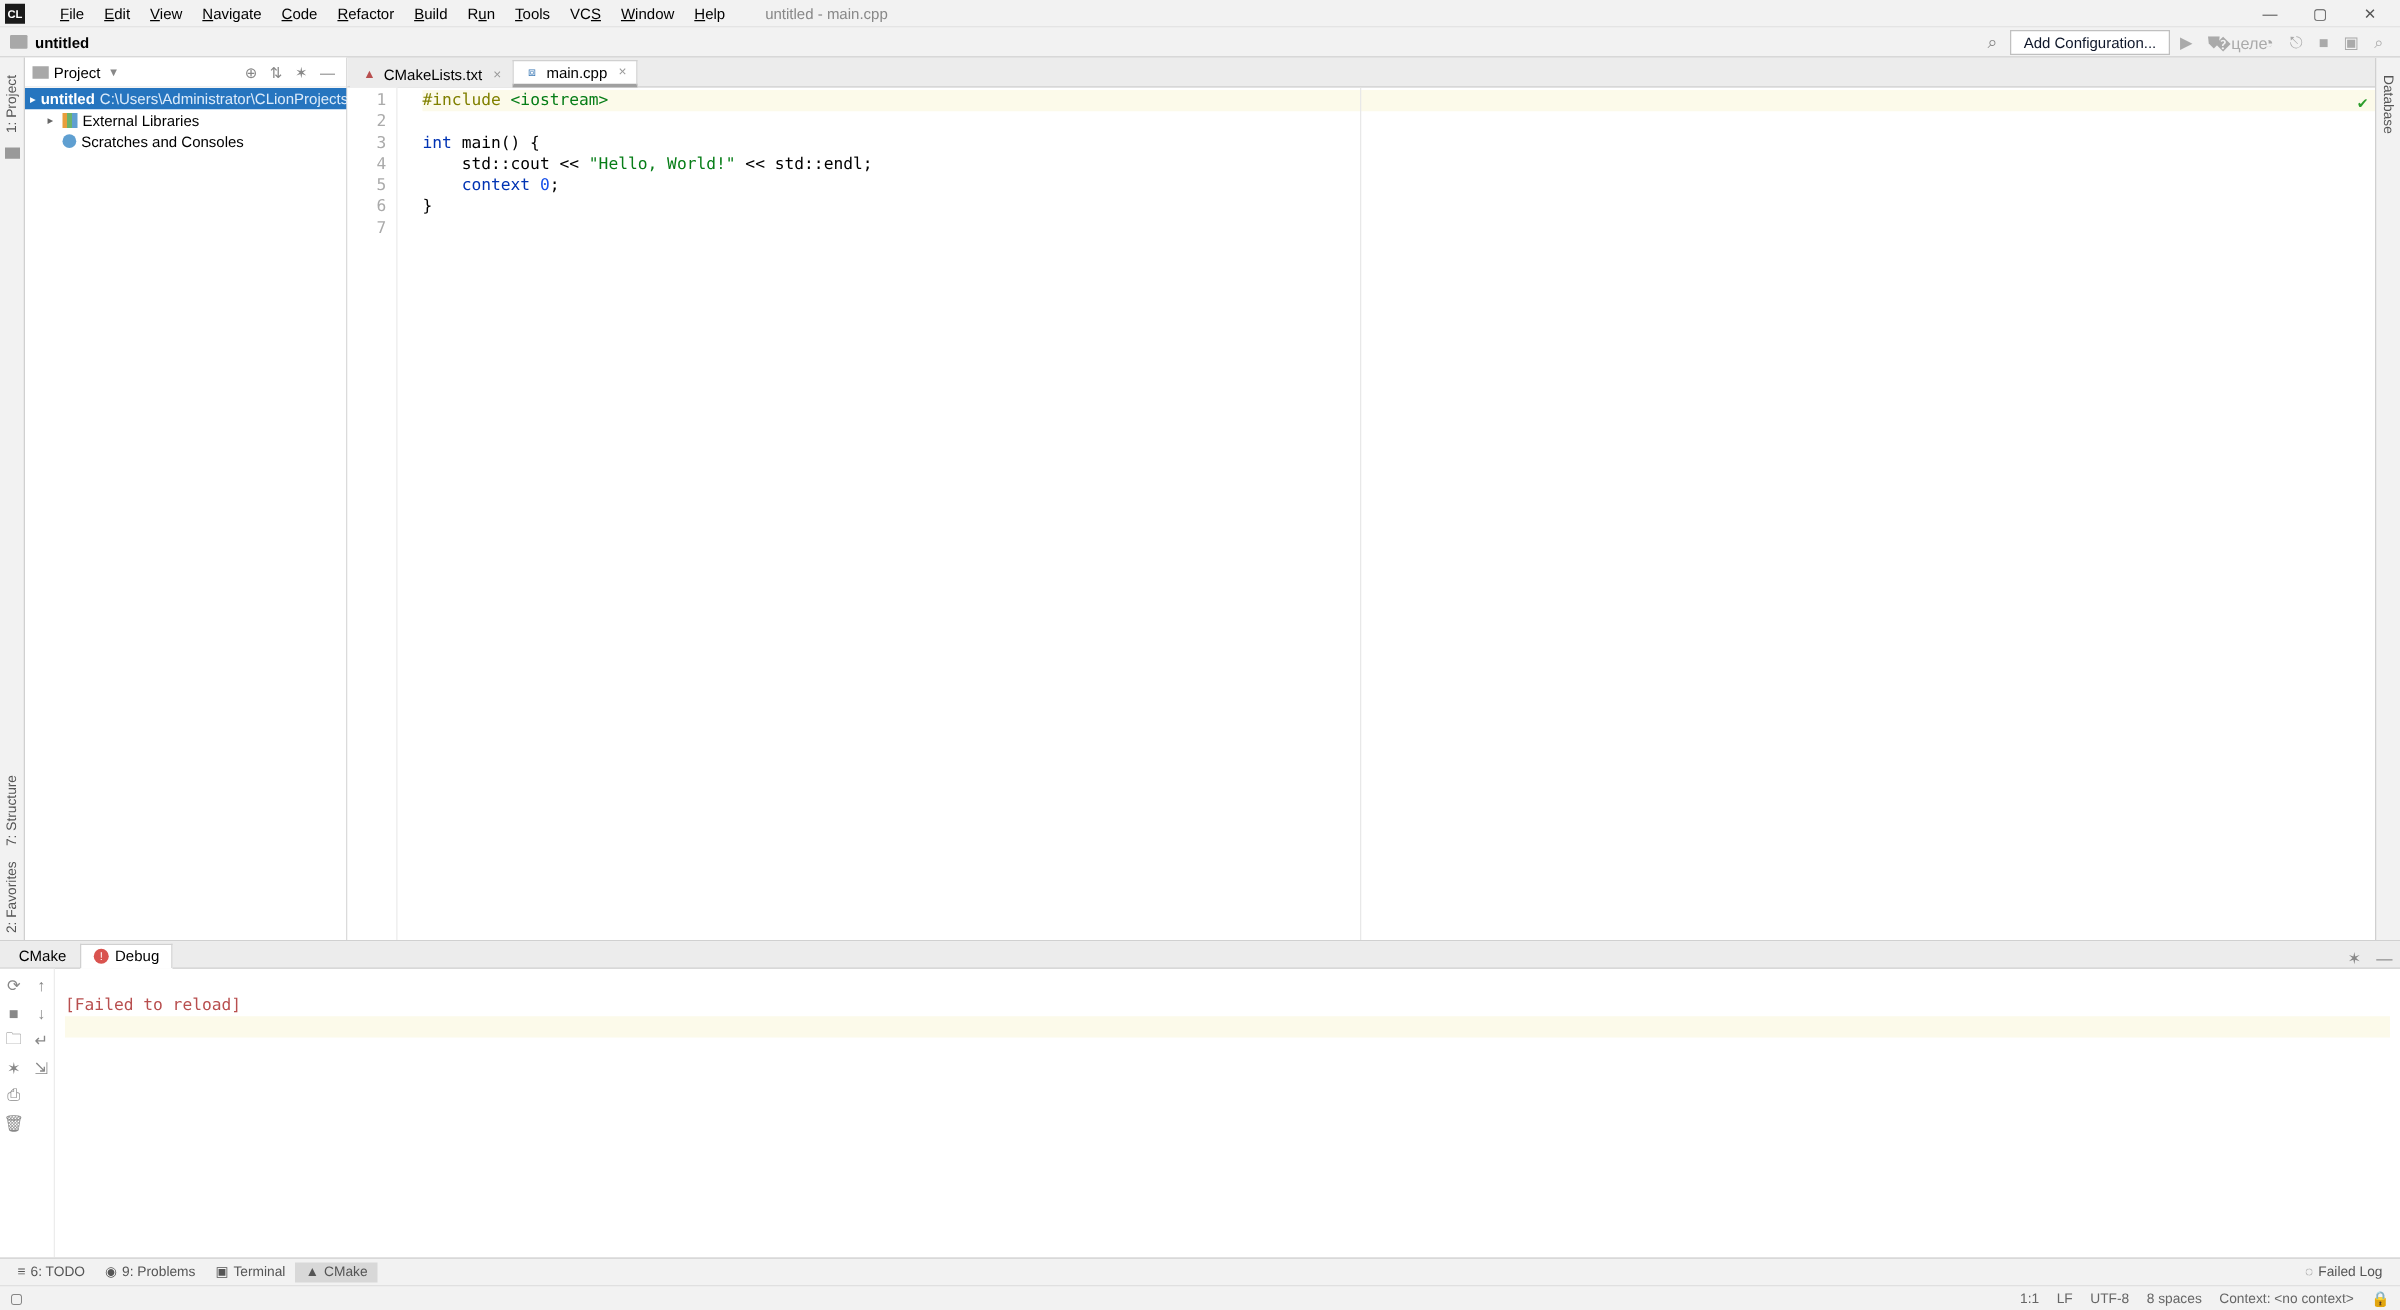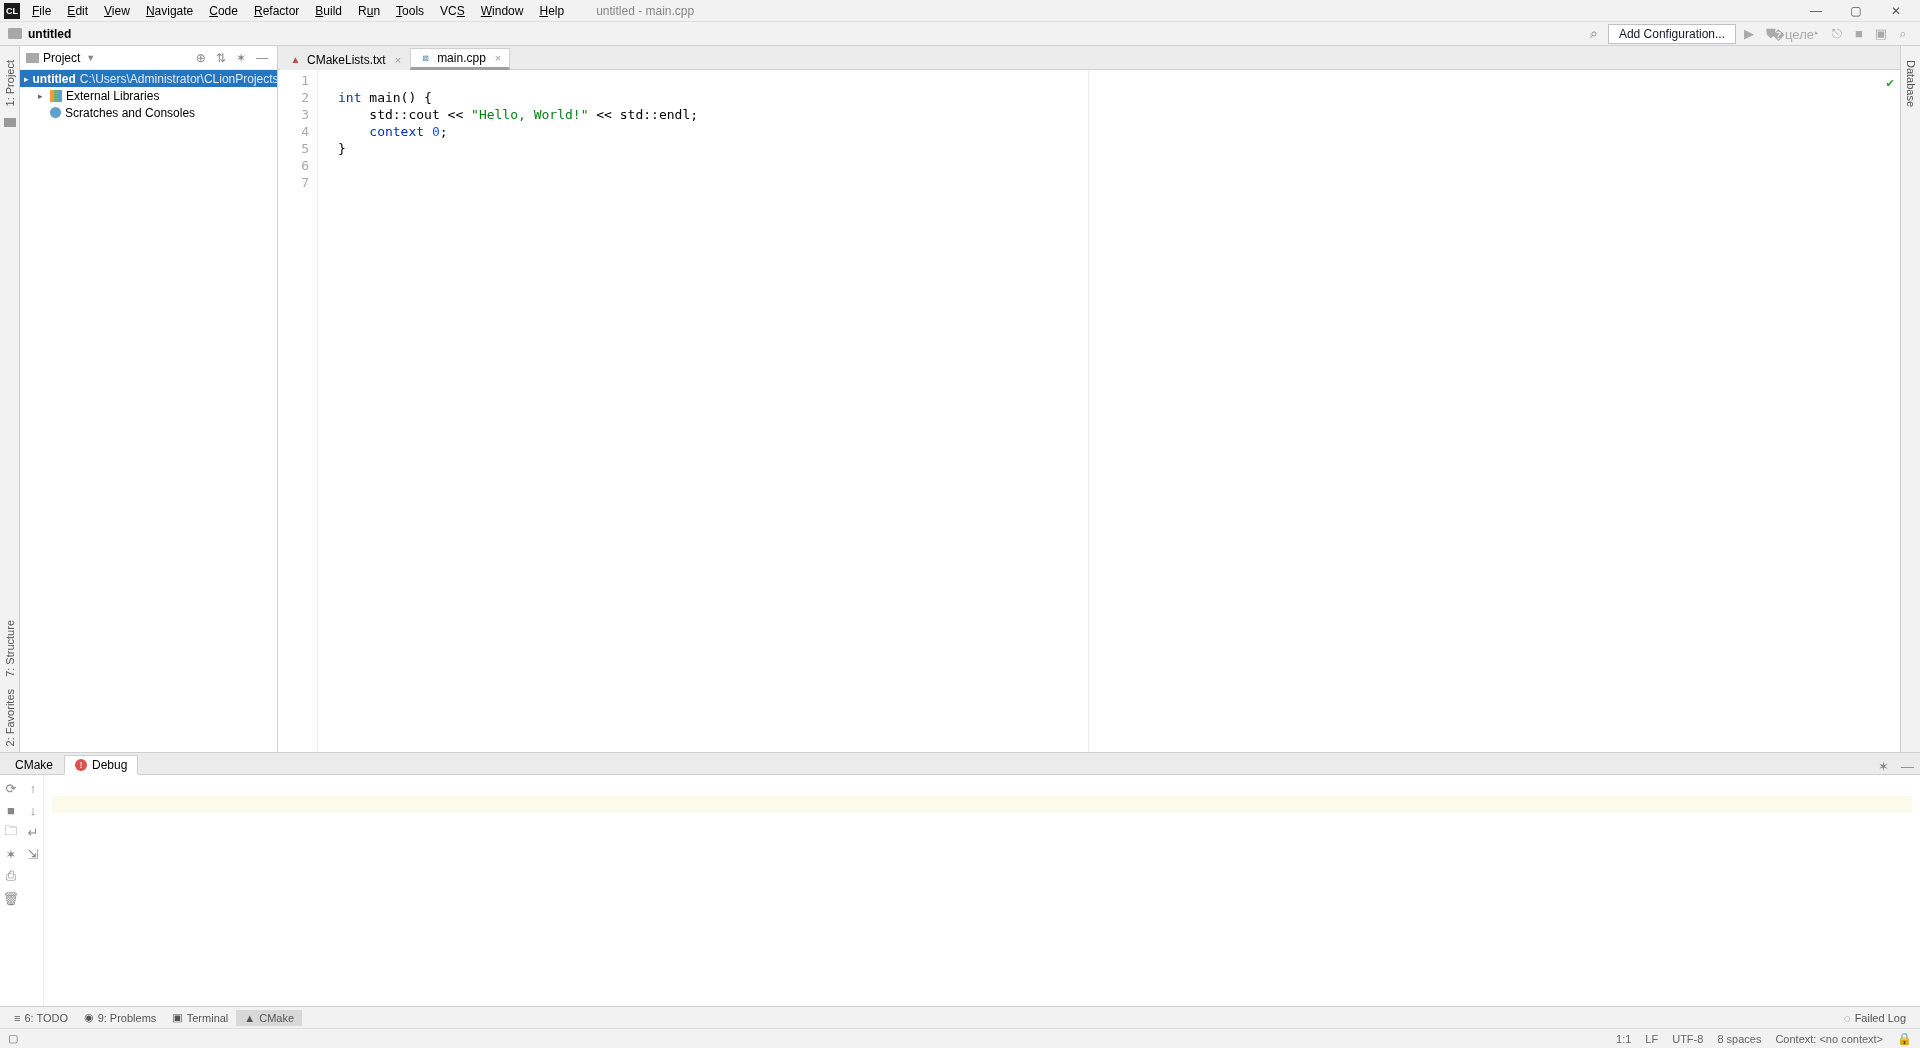--- a/index.html
+++ b/index.html
@@ -18,21 +18,21 @@
   height: 22px;
   background: #f2f2f2;
   display: flex;
   align-items: center;
   padding: 0 4px;
   border-bottom: 1px solid #e0e0e0;
 }
 .menubar .app-icon {
   width: 16px; height: 16px;
   background: #1a1a1a;
-  margin-right: 4px;
+  margin-right: 20px;
   display: flex; align-items: center; justify-content: center;
   color: #fff; font-size: 9px; font-weight: bold;
 }
 .menubar .menu-item {
   padding: 2px 8px;
   cursor: default;
 }
 .menubar .menu-item u { text-decoration: underline; }
 .menubar .title {
   margin-left: 24px;
@@ -448,20 +448,21 @@
         <div>1</div>
         <div>2</div>
         <div>3</div>
         <div>4</div>
         <div>5</div>
         <div>6</div>
         <div>7</div>
       </div>
       <div class="code-col" id="code-area">
         <div class="right-margin"></div>
+      <div class="line hl-line"><span class="pp">#include </span><span class="inc">&lt;iostream&gt;</span></div>
           <div class="line">&nbsp;</div>
           <div class="line"><span class="kw">int </span><span class="fn">main() {</span></div>
           <div class="line"><span>    std::cout &lt;&lt; </span><span class="str">"Hello, World!"</span><span> &lt;&lt; std::endl;</span></div>
           <div class="line"><span>    </span><span class="kw">context </span><span class="num">0</span><span>;</span></div>
           <div class="line"><span>}</span></div>
           <div class="line">&nbsp;</div>
         </div>
       <span class="check-icon">✔</span>
     </div>
   </div>
@@ -491,20 +492,21 @@
       <span class="ticn">🗀</span>
       <span class="ticn">↵</span>
       <span class="ticn">✶</span>
       <span class="ticn">⇲</span>
       <span class="ticn">⎙</span>
       <span class="ticn"></span>
       <span class="ticn">🗑</span>
     </div>
     <div class="console">
       <div>&nbsp;</div>
+      <div class="err">[Failed to reload]</div>
       <div class="cursor-line">&nbsp;</div>
     </div>
   </div>
 </div>
 
 <div class="toolwindow-bar">
   <div class="tw">
       <span>≡</span>
       <span>6: TODO</span>
     </div>

